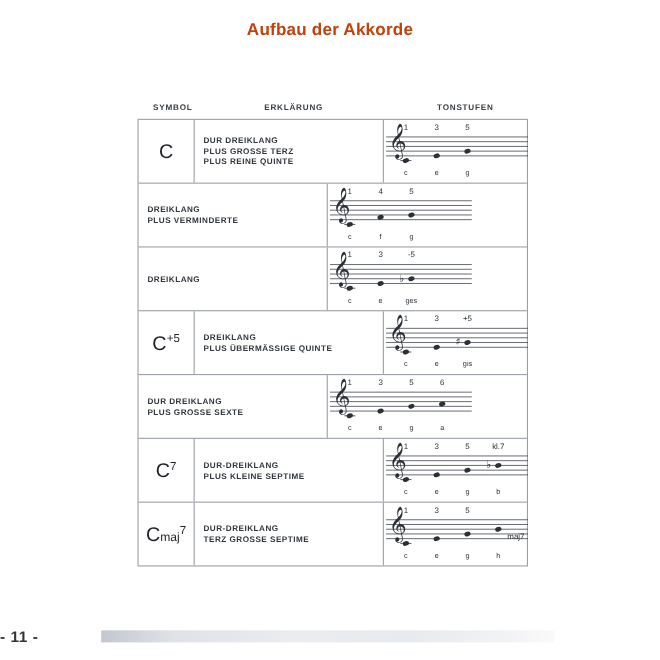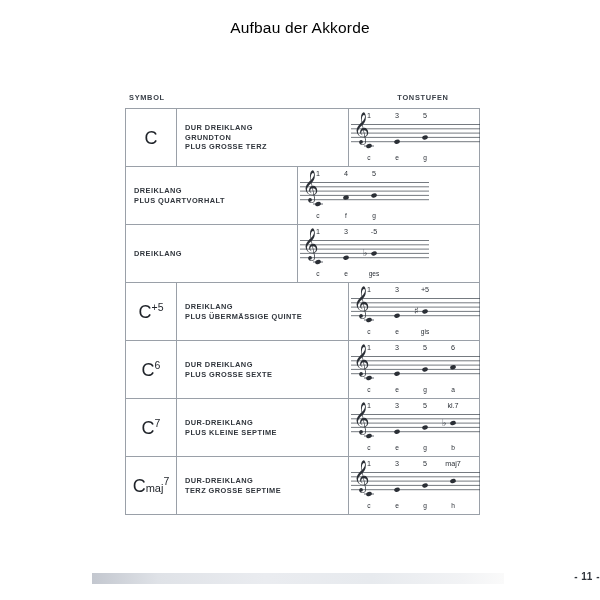--- a/index.html
+++ b/index.html
@@ -17,42 +17,42 @@
   }
 
   
   .page-title {
     position: absolute;
     top: 19px;
     left: 0;
     width: 600px;
     text-align: center;
     font-size: 15.5px;
-    font-weight: normal;
+    font-weight: bold;
     letter-spacing: 0.2px;
-    color: #000000;
+    color: #c2410c;
   }
 
   
   .col-headers {
     position: absolute;
     top: 93px;
     left: 125px;
     width: 353px;
     height: 12px;
   }
   .col-header {
     position: absolute;
     font-size: 7.4px;
     font-weight: bold;
     letter-spacing: 0.7px;
     color: #3a4049;
     white-space: nowrap;
   }
-  .ch-symbol   { left: 4px;   top: 0; width: 46px; text-align: left; }
+  .ch-symbol   { left: 4px;   top: 0; width: 46px; text-align: right; }
   .ch-erklaer  { left: 62px;  top: 0; width: 160px; text-align: center; }
   .ch-tonst    { left: 248px; top: 0; width: 100px; text-align: center; }
 
   
   .chord-table {
     position: absolute;
     top: 108px;
     left: 125px;
     width: 353px;
     border: 1px solid #9aa0a8;
@@ -150,46 +150,47 @@
     width: 412px;
     height: 11px;
     background: linear-gradient(to right,
        #c3c7cf 0%, #dfe2e7 16%, #eaecf0 42%, #e7eaee 68%, #f2f3f5 90%, #fafafa 100%);
   }
   .footer-page {
     position: absolute;
     left: 0;
     top: 571px;
     width: 600px;
-    text-align: right;
-    font-size: 10px;
+    text-align: left;
+    font-size: 14px;
     font-weight: bold;
     color: #2f343b;
     letter-spacing: 0.5px;
   }
 </style>
 </head>
 <body>
 
 <div class="page-title">Aufbau der Akkorde</div>
 
 <div class="col-headers">
   <div class="col-header ch-symbol">SYMBOL</div>
+  <div class="col-header ch-erklaer">ERKLÄRUNG</div>
   <div class="col-header ch-tonst">TONSTUFEN</div>
 </div>
 
 <div class="chord-table" id="chord-table">
     <div class="row">
       <div class="cell-symbol">
         <div class="sym"><span class="base">C</span></div>
       </div>
       <div class="cell-expl">
         <div class="expl-line">DUR DREIKLANG</div>
-        <div class="expl-line">GRUNDTON</div>
         <div class="expl-line">PLUS GROSSE TERZ</div>
+        <div class="expl-line">PLUS REINE QUINTE</div>
       </div>
       <div class="cell-staff">
         <div class="staff-wrap">
           <svg class="staff-svg" width="131" height="57" viewBox="0 0 131 57">
             <line x1="2" x2="131" y1="15.5" y2="15.5" stroke="#3a4049" stroke-width="0.7"></line>
             <line x1="2" x2="131" y1="19.8" y2="19.8" stroke="#3a4049" stroke-width="0.7"></line>
             <line x1="2" x2="131" y1="24.1" y2="24.1" stroke="#3a4049" stroke-width="0.7"></line>
             <line x1="2" x2="131" y1="28.4" y2="28.4" stroke="#3a4049" stroke-width="0.7"></line>
             <line x1="2" x2="131" y1="32.7" y2="32.7" stroke="#3a4049" stroke-width="0.7"></line>
             <g transform="translate(2.5,-1.2) scale(0.92)">
@@ -209,21 +210,21 @@
             <span class="notename" style="left: 20px;">c</span>
             <span class="notename" style="left: 48px;">e</span>
             <span class="notename" style="left: 76px;">g</span>
           </div>
         </div>
       </div>
     </div>
     <div class="row">
       <div class="cell-expl">
         <div class="expl-line">DREIKLANG</div>
-        <div class="expl-line">PLUS QUARTVORHALT</div>
+        <div class="expl-line">PLUS VERMINDERTE</div>
       </div>
       <div class="cell-staff">
         <div class="staff-wrap">
           <svg class="staff-svg" width="131" height="57" viewBox="0 0 131 57">
             <line x1="2" x2="131" y1="15.5" y2="15.5" stroke="#3a4049" stroke-width="0.7"></line>
             <line x1="2" x2="131" y1="19.8" y2="19.8" stroke="#3a4049" stroke-width="0.7"></line>
             <line x1="2" x2="131" y1="24.1" y2="24.1" stroke="#3a4049" stroke-width="0.7"></line>
             <line x1="2" x2="131" y1="28.4" y2="28.4" stroke="#3a4049" stroke-width="0.7"></line>
             <line x1="2" x2="131" y1="32.7" y2="32.7" stroke="#3a4049" stroke-width="0.7"></line>
             <g transform="translate(2.5,-1.2) scale(0.92)">
@@ -313,23 +314,20 @@
           </div>
           <div class="note-row">
             <span class="notename" style="left: 20px;">c</span>
             <span class="notename" style="left: 48px;">e</span>
             <span class="notename" style="left: 76px;">gis</span>
           </div>
         </div>
       </div>
     </div>
     <div class="row">
-      <div class="cell-symbol">
-        <div class="sym"><span class="base">C</span><span class="sup">6</span></div>
-      </div>
       <div class="cell-expl">
         <div class="expl-line">DUR DREIKLANG</div>
         <div class="expl-line">PLUS GROSSE SEXTE</div>
       </div>
       <div class="cell-staff">
         <div class="staff-wrap">
           <svg class="staff-svg" width="131" height="57" viewBox="0 0 131 57">
             <line x1="2" x2="131" y1="15.5" y2="15.5" stroke="#3a4049" stroke-width="0.7"></line>
             <line x1="2" x2="131" y1="19.8" y2="19.8" stroke="#3a4049" stroke-width="0.7"></line>
             <line x1="2" x2="131" y1="24.1" y2="24.1" stroke="#3a4049" stroke-width="0.7"></line>
@@ -422,21 +420,21 @@
             <line x1="15" x2="25" y1="37" y2="37" stroke="#3a4049" stroke-width="0.8"></line>
             <ellipse cx="20" cy="37" rx="2.9" ry="2.1" fill="#2b2f36" transform="rotate(-18 20 37)"></ellipse>
             <ellipse cx="48" cy="32.7" rx="2.9" ry="2.1" fill="#2b2f36" transform="rotate(-18 48 32.7)"></ellipse>
             <ellipse cx="76" cy="28.4" rx="2.9" ry="2.1" fill="#2b2f36" transform="rotate(-18 76 28.4)"></ellipse>
             <ellipse cx="104" cy="24.1" rx="2.9" ry="2.1" fill="#2b2f36" transform="rotate(-18 104 24.1)"></ellipse>
           </svg>
           <div class="deg-row">
             <span class="deg" style="left: 20px;">1</span>
             <span class="deg" style="left: 48px;">3</span>
             <span class="deg" style="left: 76px;">5</span>
-            <span class="deg" style="left: 104px;">maj7</span>
+            <span class="deg" style="left: 120px; margin-top: 24px;">maj7</span>
           </div>
           <div class="note-row">
             <span class="notename" style="left: 20px;">c</span>
             <span class="notename" style="left: 48px;">e</span>
             <span class="notename" style="left: 76px;">g</span>
             <span class="notename" style="left: 104px;">h</span>
           </div>
         </div>
       </div>
     </div>

